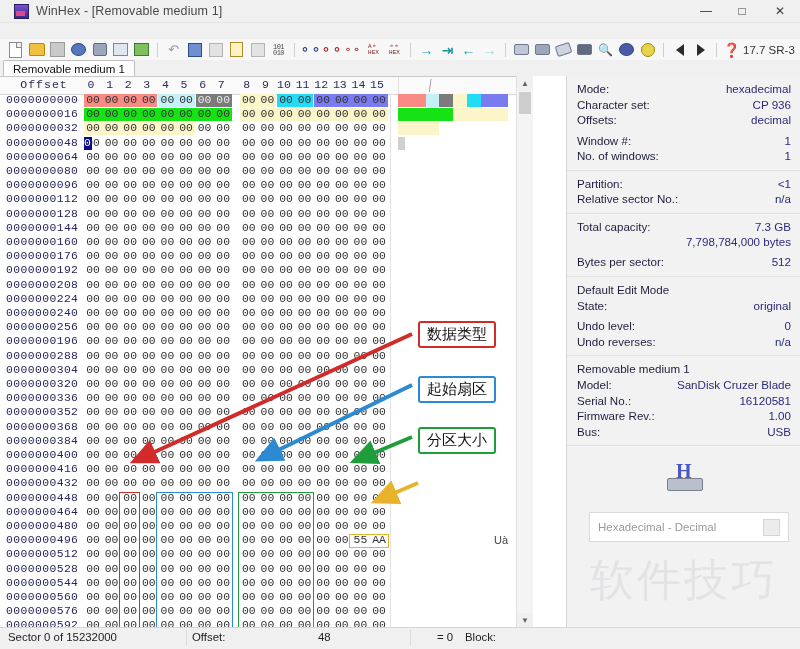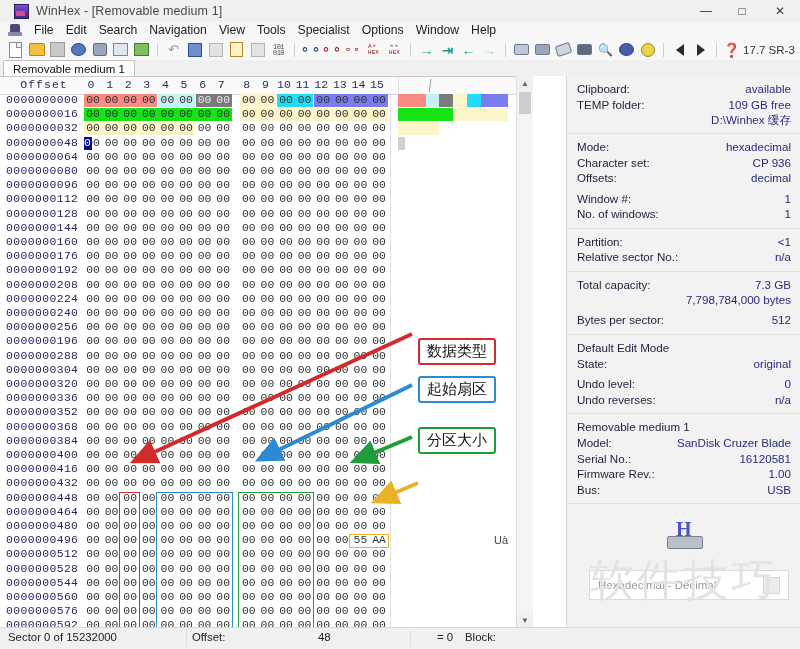--- a/index.html
+++ b/index.html
@@ -230,33 +230,20 @@
   <div class="titlebar">
     <div class="tb-icon"></div>
     <div class="tb-title">WinHex - [Removable medium 1]</div>
     <div class="tb-ctrls">
       <div class="tb-btn">—</div>
       <div class="tb-btn">□</div>
       <div class="tb-btn close">✕</div>
     </div>
   </div>
 
-  <div class="menubar">
-    <div class="menu-appicon"></div>
-    <div class="menu-item">File</div>
-    <div class="menu-item">Edit</div>
-    <div class="menu-item">Search</div>
-    <div class="menu-item">Navigation</div>
-    <div class="menu-item">View</div>
-    <div class="menu-item">Tools</div>
-    <div class="menu-item">Specialist</div>
-    <div class="menu-item">Options</div>
-    <div class="menu-item">Window</div>
-    <div class="menu-item">Help</div>
-  </div>
 
   <div class="toolbar">
     <div class="tbar-btn">
         <span class="g g-doc"></span>
       </div>
     <div class="tbar-btn">
         <span class="g g-folder"></span>
       </div>
     <div class="tbar-btn">
         <span class="g g-save"></span>
@@ -1262,31 +1249,20 @@
       </div>
   </div>
   <div class="hpanel-right"></div>
   <div class="hscroll">
     <div class="arw up">▲</div>
     <div class="thumb"></div>
     <div class="arw dn">▼</div>
   </div>
 
   <div class="info" id="infopanel">
-    <div class="igroup">
-        <div class="irow">
-          <span class="ilbl">Clipboard:</span>
-          <span class="ival">available</span>
-        </div>
-        <div class="irow">
-          <span class="ilbl">TEMP folder:</span>
-          <span class="ival">109 GB free</span>
-        </div>
-        <div class="ifull">D:\Winhex 缓存</div>
-      </div>
       <div class="igroup">
         <div class="irow">
           <span class="ilbl">Mode:</span>
           <span class="ival">hexadecimal</span>
         </div>
         <div class="irow">
           <span class="ilbl">Character set:</span>
           <span class="ival">CP 936</span>
         </div>
         <div class="irow">
@@ -1387,21 +1363,21 @@
       <marker id="ar-yellow" markerWidth="7" markerHeight="7" refX="5" refY="3.2" orient="auto">
         <path d="M0,0 L7,3.2 L0,6.4 z" fill="#e8b22b"></path>
       </marker>
     </defs>
     <line x1="412" y1="334" x2="137" y2="460" stroke="#d12b2b" stroke-width="4" marker-end="url(#ar-red)"></line>
     <line x1="412" y1="385" x2="262" y2="458" stroke="#2b8ad1" stroke-width="4" marker-end="url(#ar-blue)"></line>
     <line x1="412" y1="437" x2="357" y2="460" stroke="#1f9d3a" stroke-width="4" marker-end="url(#ar-green)"></line>
     <line x1="418" y1="483" x2="378" y2="500" stroke="#e8b22b" stroke-width="4" marker-end="url(#ar-yellow)"></line>
   </svg>
 
-  <div class="annot" style="left:418px;top:338px;border-color:#d12b2b;">数据类型</div>
+  <div class="annot" style="left:418px;top:321px;border-color:#d12b2b;">数据类型</div>
   <div class="annot" style="left:418px;top:427px;border-color:#1f9d3a;">分区大小</div>
   <div class="annot" style="left:418px;top:376px;border-color:#2b8ad1;">起始扇区</div>
 
   <div class="statusbar">
     <div class="sb" style="left:8px;">Sector 0 of 15232000</div>
     <div class="sbsep" style="left:186px;"></div>
     <div class="sb" style="left:192px;">Offset:</div>
     <div class="sb" style="left:318px;">48</div>
     <div class="sbsep" style="left:410px;"></div>
     <div class="sb" style="left:437px;">= 0</div>

